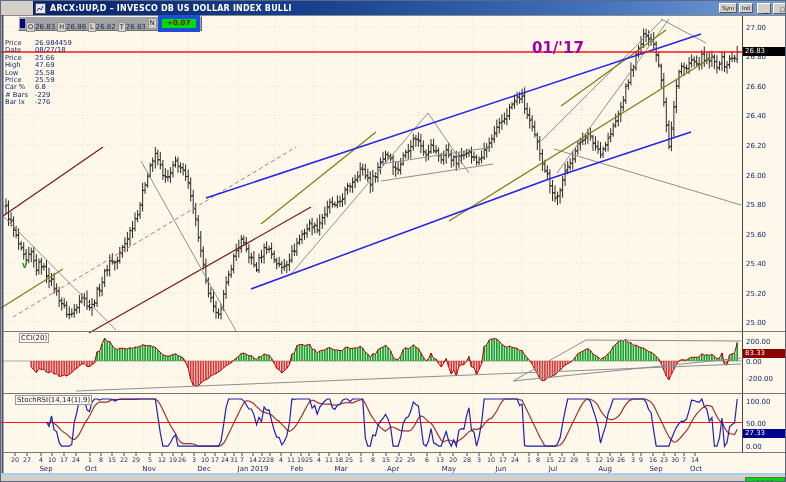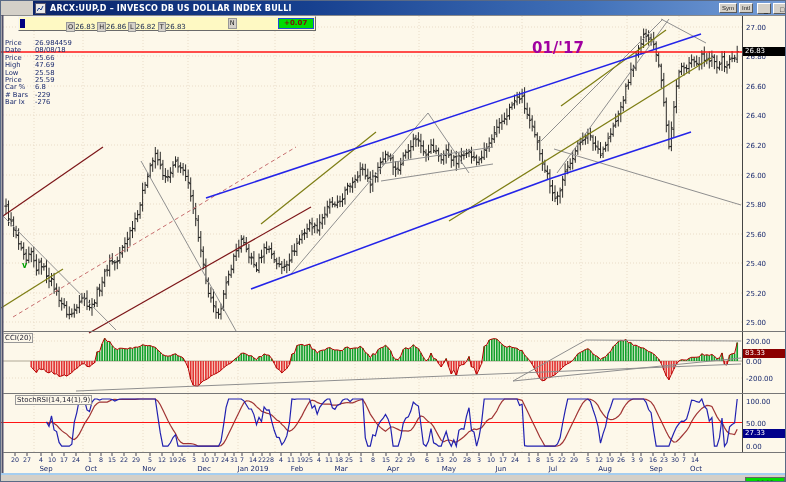--- a/index.html
+++ b/index.html
@@ -13,31 +13,31 @@
   .tb-right{position:absolute;right:6px;top:1px;height:12px;display:flex;align-items:center;}
   .mini-btn{height:10px;font-size:6px;line-height:8px;padding:0 2px;margin-right:2px;background:#d4d0c8;
             border:1px solid;border-color:#ffffff #5a5a5a #5a5a5a #ffffff;color:#222;cursor:default;}
   .win-btn{width:13px;height:11px;font-size:7px;line-height:10px;text-align:center;background:#d4d0c8;
            border:1px solid;border-color:#ffffff #5a5a5a #5a5a5a #ffffff;color:#111;margin-left:2px;cursor:default;}
   .win-btn.close{background:#dd4a32;color:#fff;font-weight:bold;margin-left:9px;width:17px;}
   .chart-bg{position:absolute;left:0;top:14px;width:786px;height:458px;background:#fdf8ea;}
   .blue-strip{position:absolute;left:0;top:472px;width:786px;height:2px;background:#a5cef0;}
   svg#chart-svg{position:absolute;left:0;top:0;width:786px;height:482px;z-index:2;}
   .overlay{position:absolute;z-index:3;}
-  .quote-bar{left:17px;top:15px;height:13px;display:flex;align-items:center;background:#fef9c3;
-             border:1px solid;border-color:#f2f2f2 #6a6a6a #6a6a6a #f2f2f2;padding:0 1px;gap:40px;}
+  .quote-bar{left:17px;top:15px;height:13px;display:flex;align-items:center;background:#a3a3a3;
+             border:1px solid;border-color:#f2f2f2 #6a6a6a #6a6a6a #f2f2f2;padding:0 1px;}
   .qb-sliver{width:5px;height:9px;background:#000080;margin-right:1px;}
   .qb-letter{font-size:6.5px;color:#222;border:1px solid #979797;background:#d4d0c8;height:9px;line-height:8px;padding:0 1px;}
   .qb-val{font-size:7px;color:#13244e;width:31px;text-align:right;padding-right:2px;}
-  .qb-change{font-size:7px;color:#7a0c0c;font-weight:bold;background:#00dc00;border:1px solid #1d4ed8;
+  .qb-change{font-size:7px;color:#7a0c0c;font-weight:bold;background:#00dc00;border:4px solid #1d4ed8;
              width:34px;height:9px;line-height:9px;text-align:center;margin-left:1px;}
   .info-panel{left:4px;top:39px;font-size:6.8px;line-height:7.4px;color:#1a2a6e;}
   .info-row .lab{display:inline-block;width:30px;}
   .panel-label{font-size:7px;line-height:8px;color:#223;background:#fdf8ea;border:1px solid #999;padding:0 1px;}
-  #cci-label{left:2px;top:332px;}
+  #cci-label{left:18px;top:332px;}
   #stoch-label{left:14px;top:394px;}
   .px-box{left:742px;width:44px;height:9px;font-size:7px;line-height:9px;color:#fff;padding-left:2px;}
   #box-last{top:46px;background:#000000;}
   #box-cci{top:348px;background:#8b0000;}
   #box-stoch{top:428px;background:#00008b;}
   .pivot-label{left:531px;top:38px;color:#a000a0;font-weight:bold;font-size:15px;}
   .v-marker{left:21px;top:260px;color:#00a000;font-weight:bold;font-size:8px;}
   .corner-badge{left:744px;top:476px;width:40px;height:6px;overflow:hidden;}
   .corner-badge .inner{background:#00dc00;border:1px solid #666;font-size:6px;color:#222;text-align:center;height:12px;line-height:9px;}
 </style>
@@ -289,21 +289,21 @@
 
   <div class="overlay quote-bar">
     <div class="qb-sliver"></div>
     <span id="quote-cells"><span class="qb-letter">O</span><span class="qb-val">26.83</span><span class="qb-letter">H</span><span class="qb-val">26.86</span><span class="qb-letter">L</span><span class="qb-val">26.82</span><span class="qb-letter">T</span><span class="qb-val">26.83</span></span>
     <span class="qb-letter">N</span>
     <span class="qb-change">+0.07</span>
   </div>
 
   <div class="overlay info-panel" id="info-panel">
       <div class="info-row"><span class="lab">Price</span><span>26.984459</span></div>
-      <div class="info-row"><span class="lab">Date</span><span>08/08/18</span></div>
+      <div class="info-row"><span class="lab">Date</span><span>08/27/18</span></div>
       <div class="info-row"><span class="lab">Price</span><span>25.66</span></div>
       <div class="info-row"><span class="lab">High</span><span>47.69</span></div>
       <div class="info-row"><span class="lab">Low</span><span>25.58</span></div>
       <div class="info-row"><span class="lab">Price</span><span>25.59</span></div>
       <div class="info-row"><span class="lab">Car %</span><span>6.8</span></div>
       <div class="info-row"><span class="lab"># Bars</span><span>-229</span></div>
       <div class="info-row"><span class="lab">Bar Ix</span><span>-276</span></div>
     </div>
 
   <div class="overlay panel-label" id="cci-label">CCI(20)</div>

